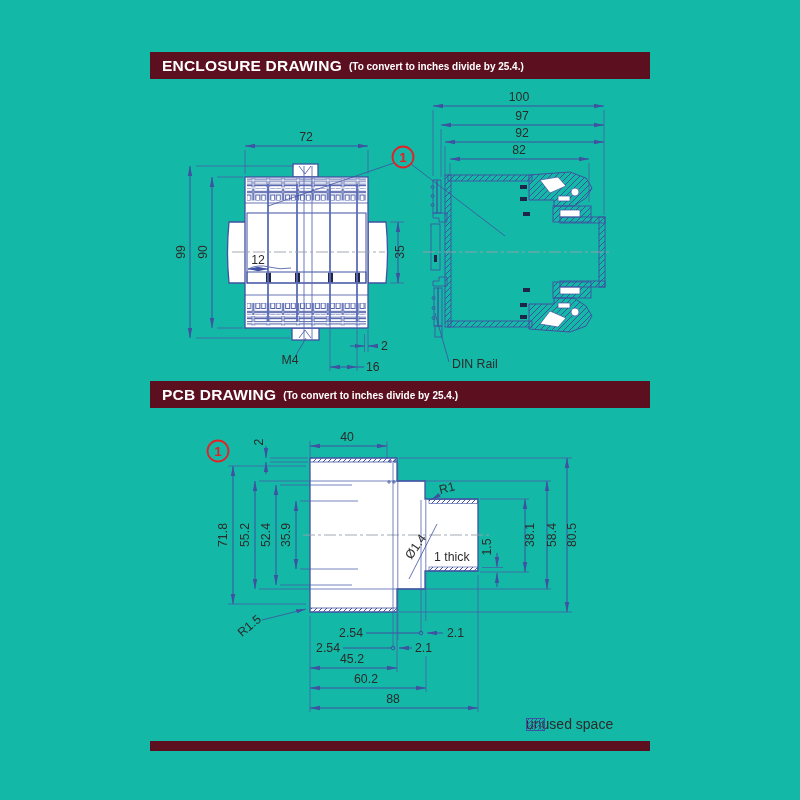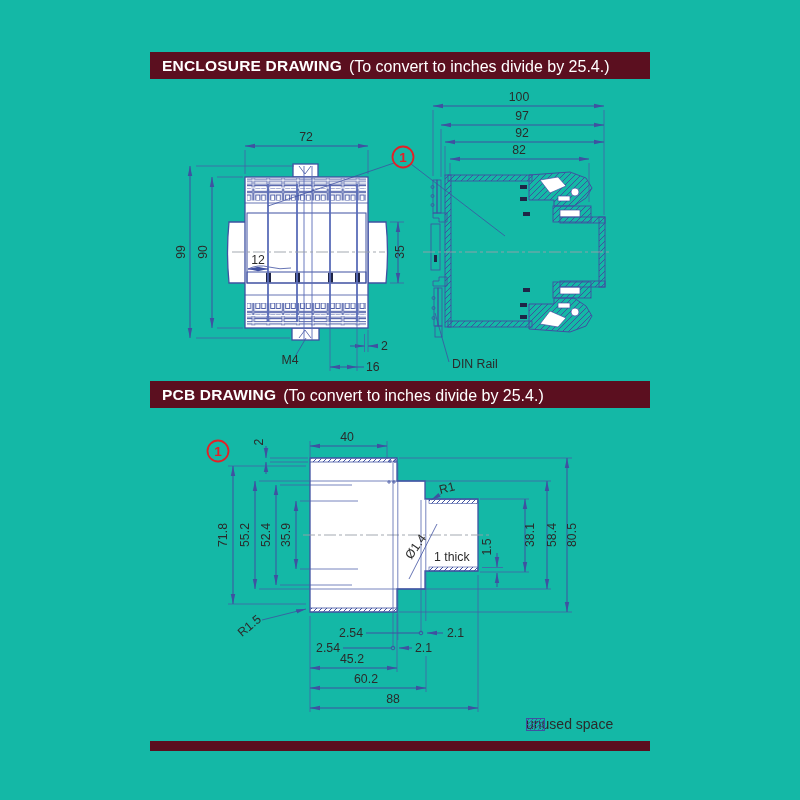--- a/index.html
+++ b/index.html
@@ -2,21 +2,21 @@
 <html><head>
 <meta charset="utf-8">
 <style>
   html,body{margin:0;padding:0;background:#fff;}
   .page{position:relative;width:800px;height:800px;background:#14b8a6;overflow:hidden;
         font-family:"Liberation Sans", sans-serif;padding-left:20px;}
   .band{position:absolute;left:150px;width:500px;background:#5b0f1f;color:#fff;
         display:flex;align-items:center;box-sizing:border-box;padding-left:12px;}
   .band.hdr{height:27px;}
   .band .ttl{font-size:15.5px;font-weight:bold;letter-spacing:.2px;white-space:nowrap;}
-  .band .sub{font-size:16px;font-weight:normal;margin-left:7px;white-space:nowrap;padding-top:2px;}
+  .band .sub{font-size:10px;font-weight:bold;margin-left:7px;white-space:nowrap;padding-top:2px;}
   .band.footer{height:10px;top:741px;}
   .legend{position:absolute;left:526px;top:716px;display:flex;align-items:center;gap:4px;}
   .legend .lbl{font-size:14px;color:#2b2b2b;}
   svg{position:absolute;overflow:visible;}
   svg text{font-family:"Liberation Sans", sans-serif;font-size:12.3px;fill:#2b2b2b;}
   .out{stroke:#3f51a1;stroke-width:1.3;fill:#ffffff;}
   .ln {stroke:#3f51a1;stroke-width:1;fill:none;}
   .thin{stroke:#3f51a1;stroke-width:.8;fill:none;}
   .dim{stroke:#3f51a1;stroke-width:1;fill:none;}
   .ext{stroke:#4a5caa;stroke-width:.75;fill:none;}

